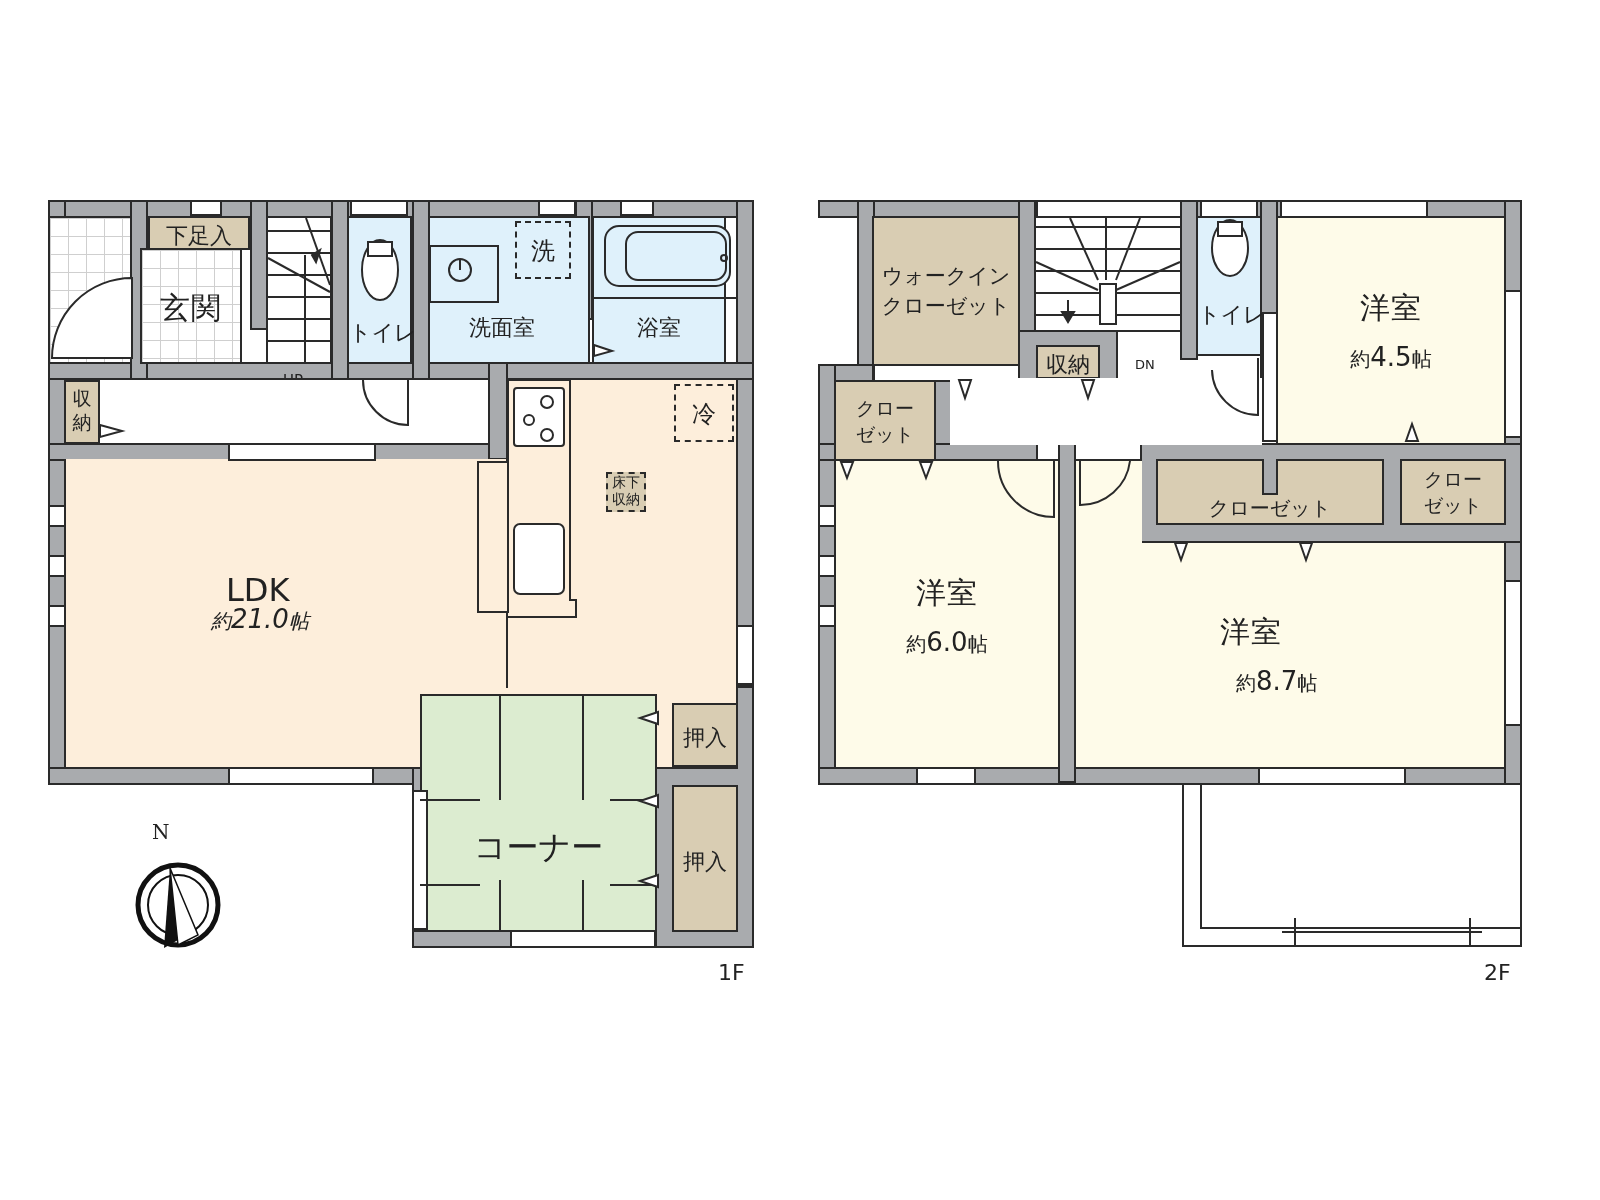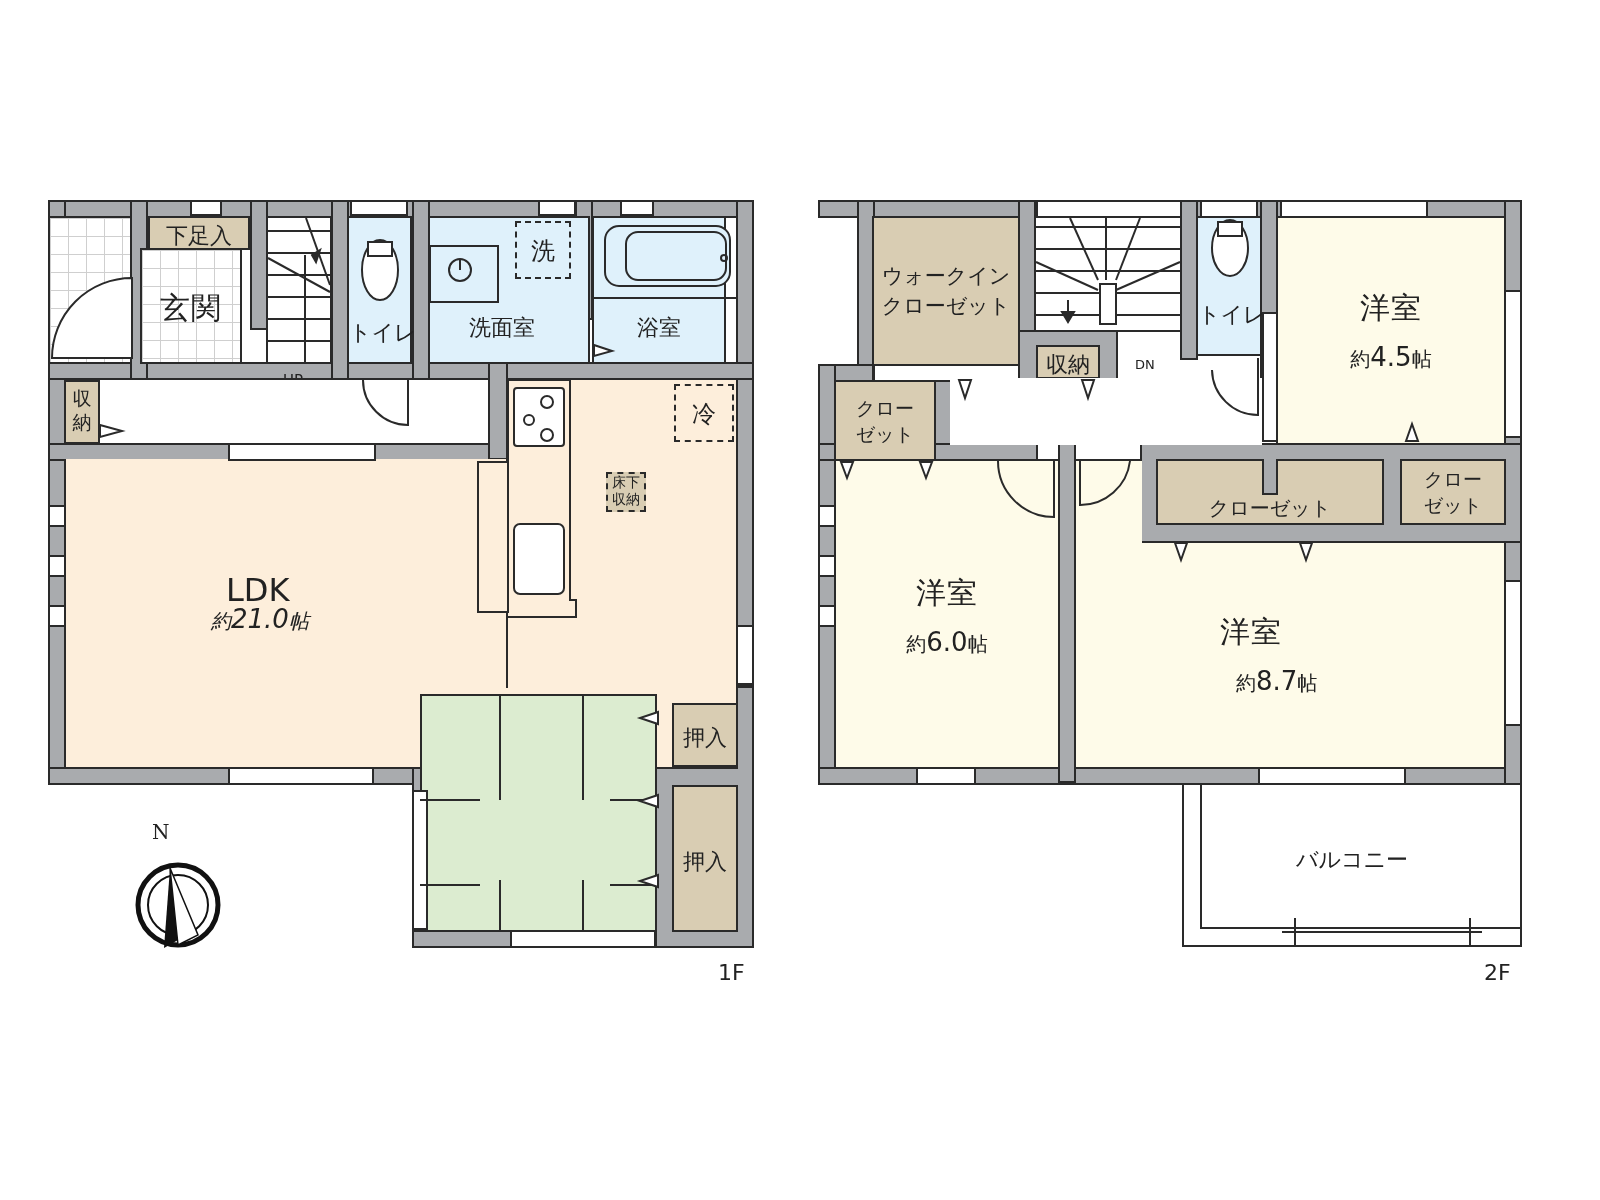--- a/index.html
+++ b/index.html
@@ -92,20 +92,21 @@
 
   <div class="abs" style="left:674px;top:384px;width:60px;height:58px;border:2px dashed #2a2a2a;">
     <div class="lbl" style="left:0;right:0;top:12px;font-size:24px;">冷</div>
   </div>
   <div class="abs" style="left:606px;top:472px;width:40px;height:40px;border:2px dashed #2a2a2a;background:#d9cdb3;">
     <div class="lbl" style="left:0;right:0;top:0px;font-size:14px;">床下</div>
     <div class="lbl" style="left:0;right:0;top:17px;font-size:14px;">収納</div>
   </div>
 
   <div class="room tatami" style="left:420px;top:694px;width:237px;height:238px;">
+    <div class="lbl" style="left:0;right:0;top:130px;font-size:32px;background:#dcecd0;">コーナー</div>
   </div>
 
   <div class="room store" style="left:672px;top:703px;width:66px;height:64px;">
     <div class="lbl mid" style="left:0;right:0;top:18px;">押入</div>
   </div>
   <div class="room store" style="left:672px;top:785px;width:66px;height:147px;">
     <div class="lbl mid" style="left:0;right:0;top:60px;">押入</div>
   </div>
 
   <div class="win" style="left:190px;top:200px;width:32px;height:16px;"></div>
@@ -190,21 +191,20 @@
   </div>
   <div class="abs" style="left:1262px;top:459px;width:16px;height:36px;background:#a9abae;border:2px solid #2a2a2a;border-top:none;"></div>
 
   <div class="room store" style="left:1400px;top:459px;width:106px;height:66px;">
     <div class="lbl sm" style="left:0;right:0;top:6px;">クロー</div>
     <div class="lbl sm" style="left:0;right:0;top:32px;">ゼット</div>
   </div>
 
   <div class="abs" style="left:1182px;top:785px;width:340px;height:162px;border:2px solid #2a2a2a;border-top:none;">
     <div class="abs" style="left:16px;top:0;right:-2px;bottom:16px;border:2px solid #2a2a2a;border-top:none;border-right:none;"></div>
-    <div class="lbl mid" style="left:0;right:0;top:60px;">バルコニー</div>
   </div>
 
   <div class="win" style="left:1036px;top:200px;width:146px;height:18px;"></div>
   <div class="win" style="left:1200px;top:200px;width:58px;height:18px;"></div>
   <div class="win" style="left:1280px;top:200px;width:148px;height:18px;"></div>
   <div class="win" style="left:1504px;top:290px;width:18px;height:148px;"></div>
   <div class="win" style="left:1504px;top:580px;width:18px;height:146px;"></div>
   <div class="win" style="left:916px;top:767px;width:60px;height:18px;"></div>
   <div class="win" style="left:1258px;top:767px;width:148px;height:18px;"></div>
   <div class="win" style="left:818px;top:505px;width:18px;height:22px;"></div>

